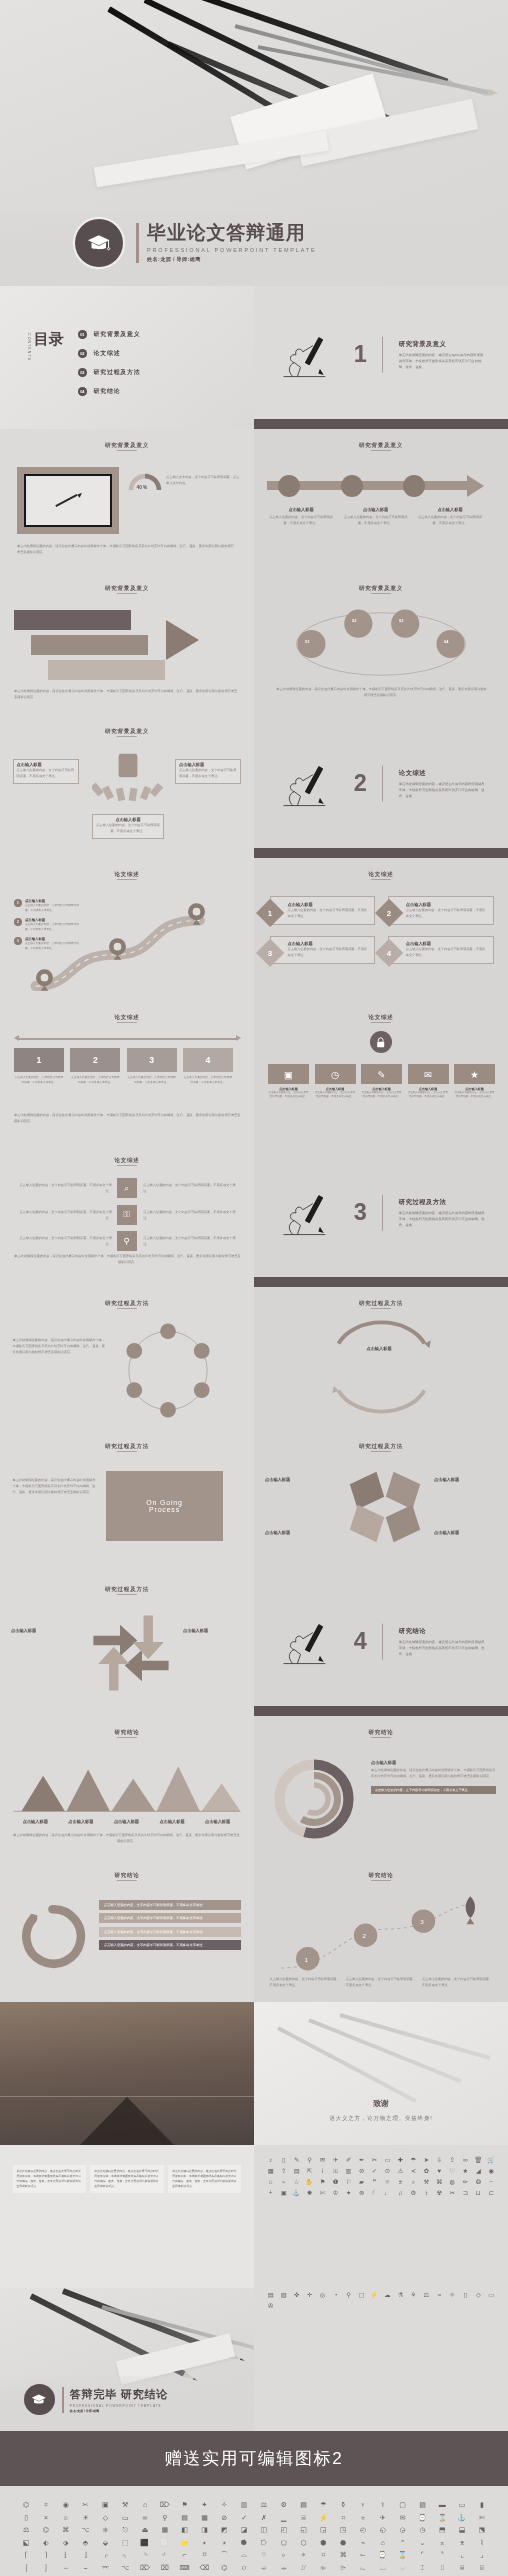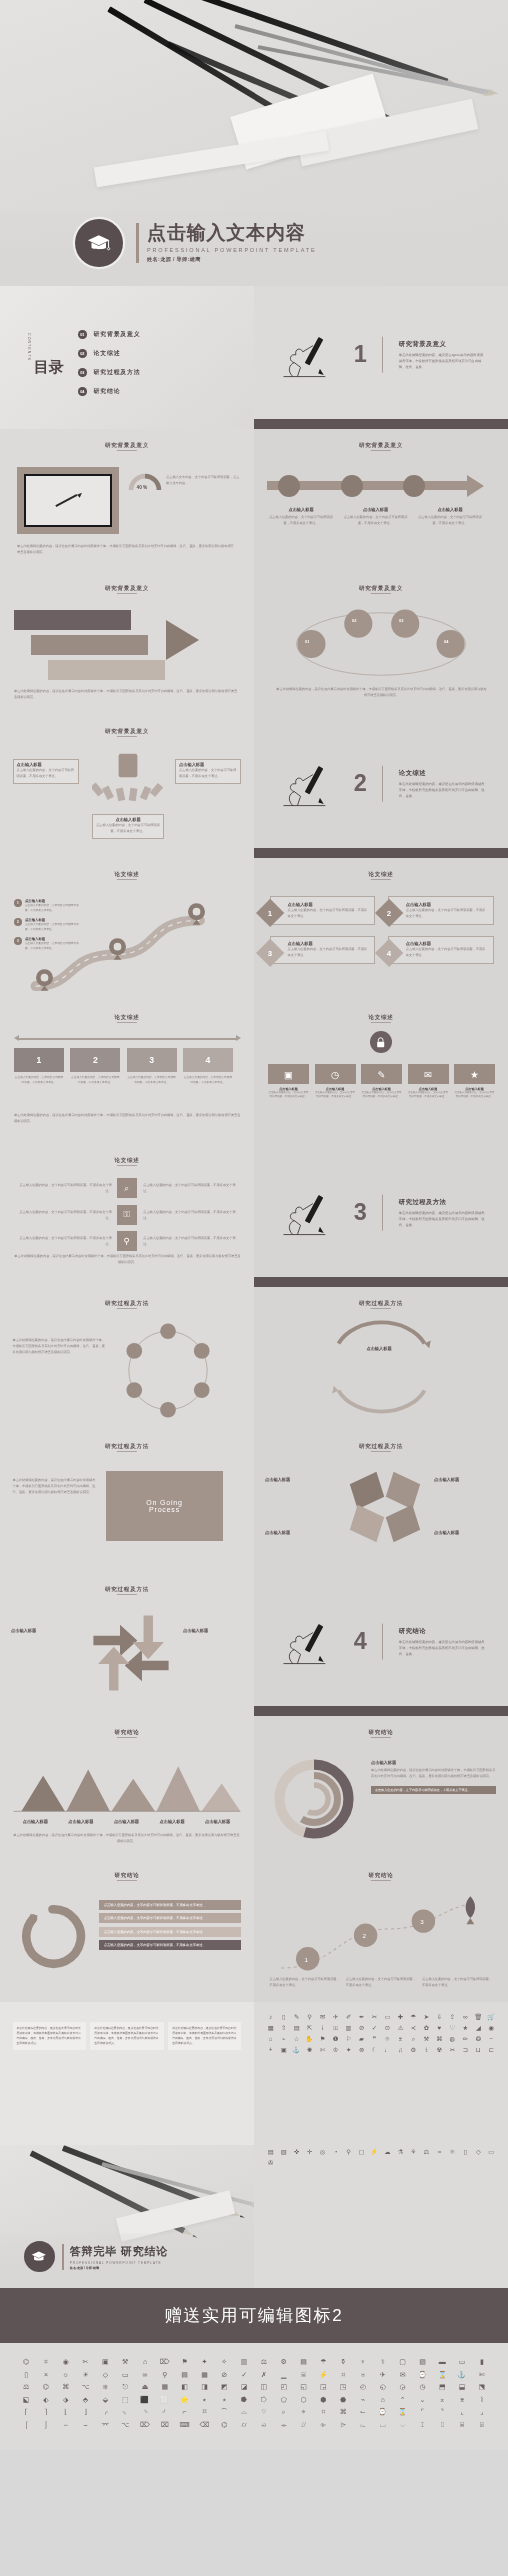--- a/index.html
+++ b/index.html
@@ -58,21 +58,21 @@
   .hero-txt { border-left:3.1px solid #a2918a; padding-left:8.6px; }
   .hero-h1 { font-size:19px; font-weight:bold; color:#584d4f; letter-spacing:0.8px; line-height:1.1; }
   .hero-h2 { font-size:5.5px; color:#7d7270; letter-spacing:1.8px; margin-top:3.1px; }
   .hero-h3 { font-size:5.1px; color:#5b5050; margin-top:2.3px; font-weight:bold; letter-spacing:0.4px;}
 
   
   .toc { position:relative; }
   .toc-bg { position:absolute; inset:0; background:linear-gradient(140deg,#eceae8,#dad9d7); opacity:.9; }
   .toc-left { position:absolute; left:26.6px; top:45px; display:flex; align-items:flex-start; gap:3.1px; }
   .toc-vert { writing-mode:vertical-rl; font-size:3.5px; letter-spacing:1.1px; color:#6f6462; padding-top:2.3px;}
-  .toc-cn { font-size:15px; font-weight:bold; color:#4d4345; line-height:1.05;margin-top:28px; }
+  .toc-cn { font-size:15px; font-weight:bold; color:#4d4345; line-height:1.05; }
   .toc-list { position:absolute; left:78px; top:39px; }
   .toc-item { display:flex; align-items:center; gap:7px; height:19px; }
   .toc-num {
     width:8.6px;height:8.6px;border-radius:50%;background:#5a4f51;color:#fff;
     font-size:3.9px;display:flex;align-items:center;justify-content:center;font-weight:bold;
   }
   .toc-label { font-size:5.9px; font-weight:bold; color:#4d4345; letter-spacing:0.8px;}
 
   
   .sec { background:#dcdbd9; position:relative; }
@@ -166,21 +166,21 @@
     <div class="hero-bar"></div>
     <div class="hero-inner">
       <div class="cap-circle">
         <svg width="23.5" height="20.3" viewBox="0 0 32 28">
             <path d="M16 3 L31 10 L16 17 L1 10 Z" fill="#fff"></path>
             <path d="M6 13 L6 20 C6 23 26 23 26 20 L26 13 L16 18 Z" fill="#fff"></path>
             <path d="M29.5 10.6 L29.5 20 M29.5 20 a1.6 1.6 0 1 0 .1 0" stroke="#fff" stroke-width="1.3" fill="none"></path>
           </svg>
       </div>
       <div class="hero-txt">
-        <div class="hero-h1">点击输入文本内容</div>
+        <div class="hero-h1">毕业论文答辩通用</div>
         <div class="hero-h2">PROFESSIONAL POWERPOINT TEMPLATE</div>
         <div class="hero-h3">姓名:龙源 / 导师:雄鹰</div>
       </div>
     </div>
   </div>
 
   <div class="row">
     <div class="slide toc">
       <div class="toc-bg"></div>
       <div class="toc-left">
@@ -746,20 +746,35 @@
         <text x="192" y="40" fill="#fff" font-size="8" font-family="Liberation Sans">3</text>
       </svg>
       <div style="position:absolute;left:15.6px;top:117px;display:flex;width:224px;gap:4.7px;">
         <div style="flex:1;" class="body-p">点击输入您要的内容，文字内容尽可能简明扼要，不用多余文字表述。</div>
         <div style="flex:1;" class="body-p">点击输入您要的内容，文字内容尽可能简明扼要，不用多余文字表述。</div>
         <div style="flex:1;" class="body-p">点击输入您要的内容，文字内容尽可能简明扼要，不用多余文字表述。</div>
       </div>
     </div>
   </div>
 
+  <div class="row">
+    <div class="slide photo-slide">
+      <div class="horizon"></div>
+      <div class="road"></div>
+    </div>
+    <div class="slide thanks">
+      <div class="pencils" style="opacity:.35;">
+        <div class="pencil grey" style="left:23.5px;top:23.5px;width:156px;transform:rotate(28deg);"></div>
+        <div class="pencil grey" style="left:55px;top:15.6px;width:164px;transform:rotate(22deg);"></div>
+        <div class="pencil grey" style="left:86px;top:11px;width:156px;transform:rotate(16deg);"></div>
+      </div>
+      <div class="thanks-t">致谢</div>
+      <div class="thanks-s">语大义之方，论万物之理。受益终身!</div>
+    </div>
+  </div>
 
   <div class="row">
     <div class="slide lite">
       <div style="position:absolute;left:0;top:20.3px;width:100%;">
         <div class="cols3">
           <div class="col3">
               <p>单击此处编辑您要的内容，建议您在此展示内容时使用键盘字体，本模板所有图形线条及其相应填充均可自由编辑、改色、替换，更多使用说明与版权规范请查看模板说明页。</p>
             </div>
           <div class="col3">
               <p>单击此处编辑您要的内容，建议您在此展示内容时使用键盘字体，本模板所有图形线条及其相应填充均可自由编辑、改色、替换，更多使用说明与版权规范请查看模板说明页。</p>

